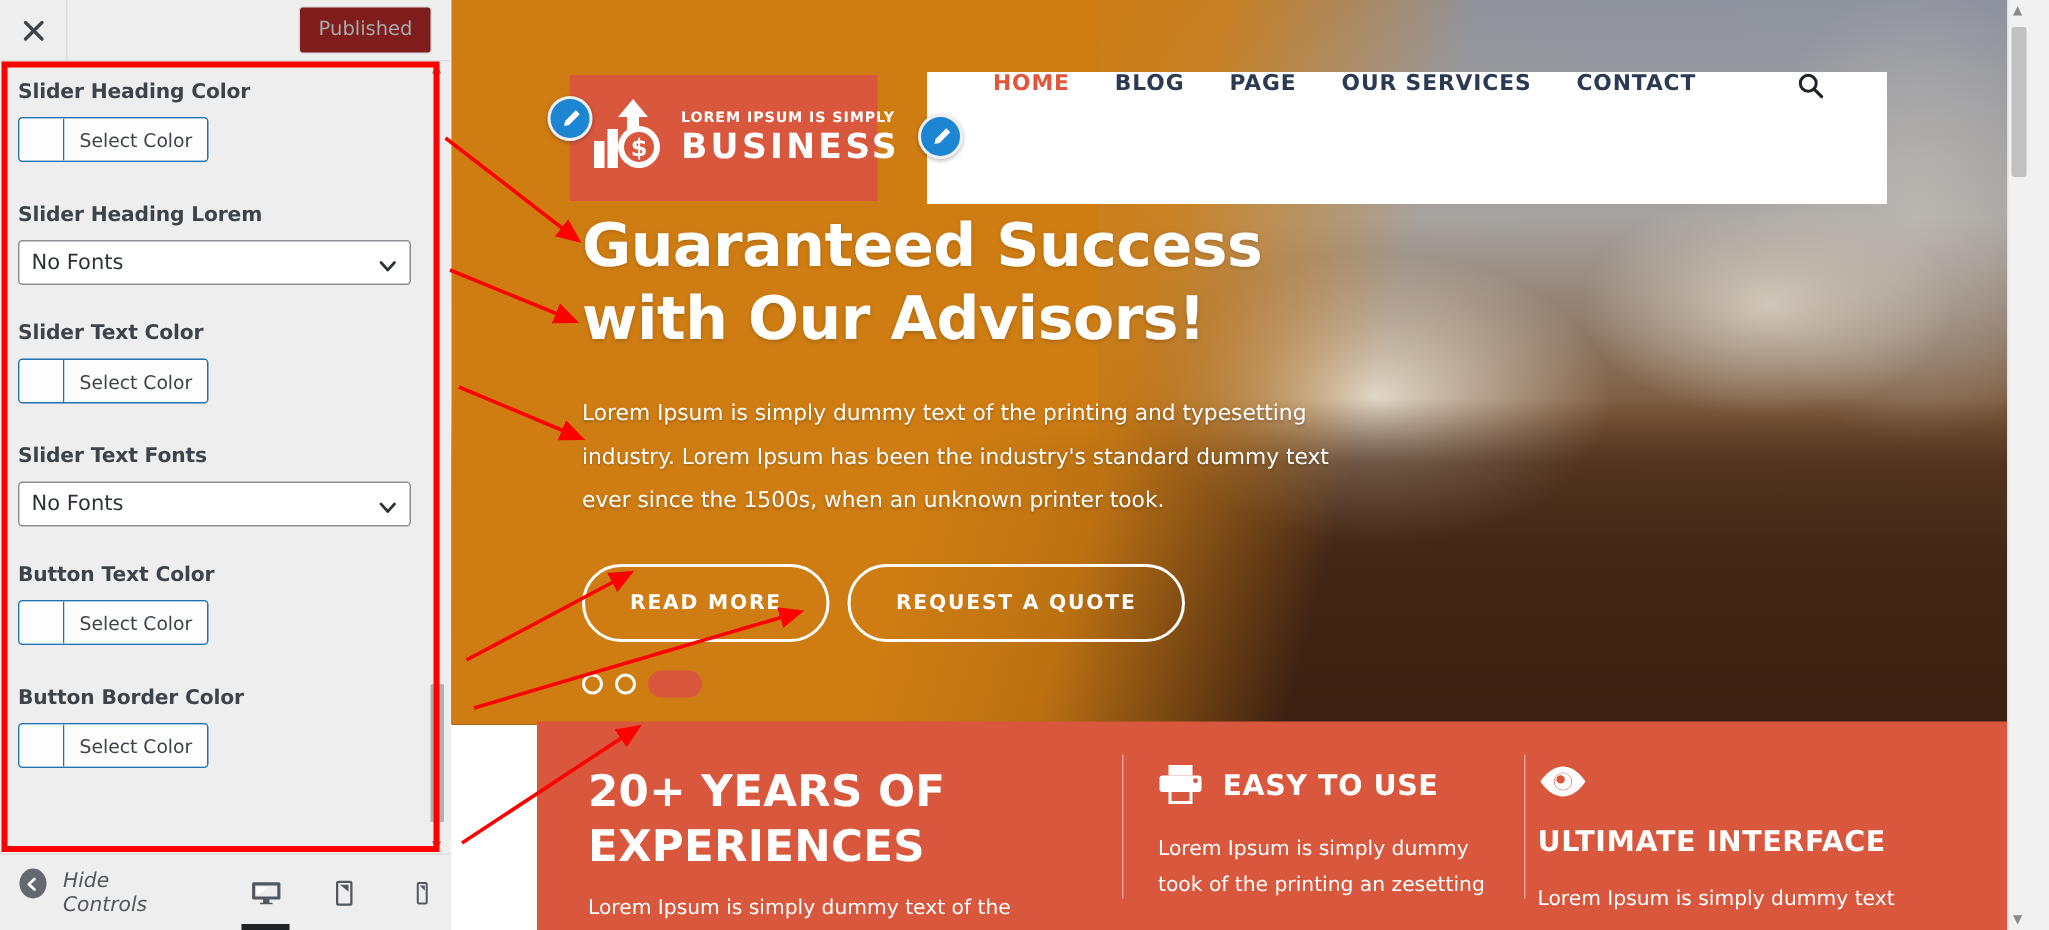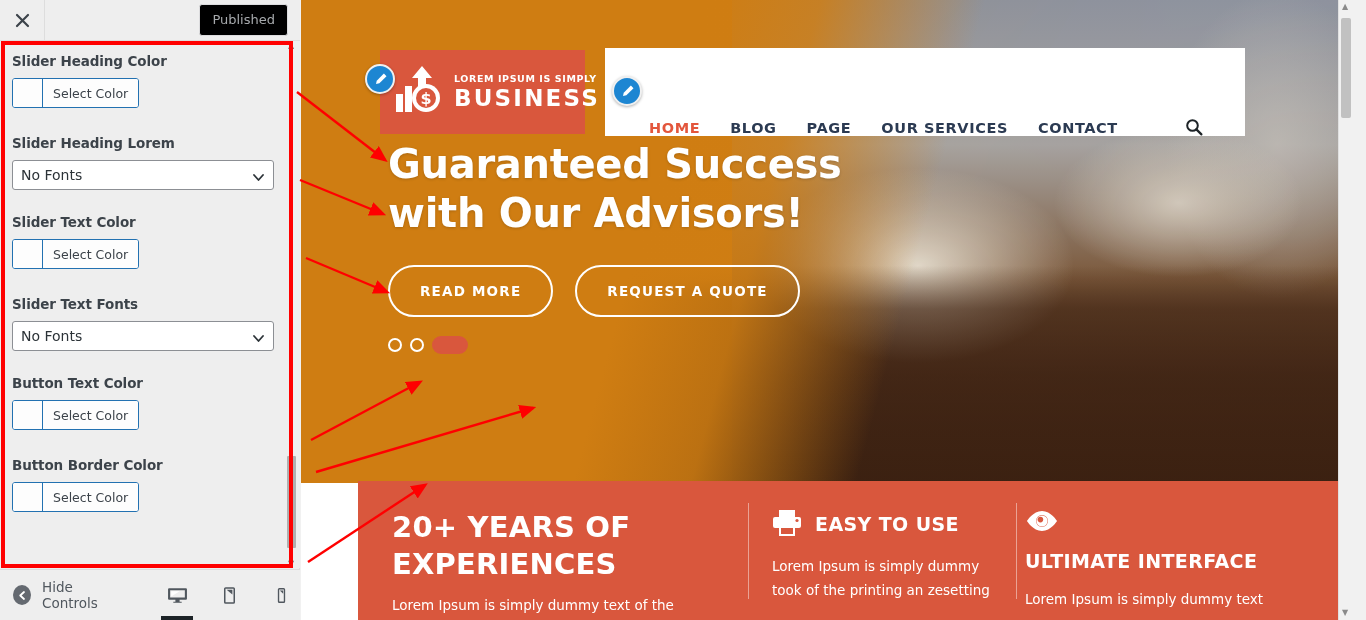--- a/index.html
+++ b/index.html
@@ -32,21 +32,21 @@
     background: #eeeeee;
     cursor: pointer;
   }
   .cz-close svg { display:block; }
   .cz-header-spacer { flex: 1; }
   .cz-published {
     margin-right: 12px;
     padding: 5px 12px;
     font-size: 13px;
     color: #a7aaad;
-    background: #000000;
+    background: #7f1d1d;
     border: 1px solid #dcdcde;
     border-radius: 3px;
     line-height: 1.6;
     cursor: default;
   }
 
   .cz-body {
     position: absolute; left: 0; top: 41px;
     width: 300px; height: 527px;
     background: #eeeeee;
@@ -126,22 +126,22 @@
 
   
   .cz-footer {
     position: absolute; left: 0; bottom: 0;
     width: 300px; height: 51px;
     background: #eeeeee;
     border-top: 1px solid #ddd;
     display: flex; align-items: center;
   }
   .hide-controls {
-    display: flex; align-items: center; gap: 11px;
-    margin-left: 13px; cursor: pointer;
+    display: flex; align-items: flex-start; gap: 11px;
+    margin-left: 13px; cursor: pointer; font-style: italic;
   }
   .hide-ctrl-circle {
     width: 20px; height: 20px; border-radius: 50%;
     background: #646970;
     display: flex; align-items: center; justify-content: center;
   }
   .hide-ctrl-label { font-size: 13.5px; color: #50575e; }
   .devices { display: flex; align-items: center; gap: 14px; margin-left: 34px; }
   .dev-btn {
     width: 38px; height: 50px;
@@ -193,24 +193,24 @@
     display: flex; align-items: center; gap: 8px;
     padding-left: 14px;
     z-index: 6;
   }
   .logo-mark { flex: 0 0 auto; }
   .logo-txt { color: #fff; line-height: 1; }
   .logo-top { font-size: 9.5px; letter-spacing: 0.6px; font-weight: bold; margin-bottom: 3px; }
   .logo-main { font-size: 23px; letter-spacing: 2.2px; font-weight: bold; }
 
   .navbar {
-    position: absolute; left: 304px; top: 48px;
+    position: absolute; left: 317px; top: 48px;
     width: 640px; height: 88px;
     background: #fff;
-    display: flex; align-items: flex-end;
+    display: flex; align-items: flex-start;
     z-index: 6;
   }
   .nav-links { display: flex; align-items: center; gap: 30px; margin-left: 44px; }
   .nav-link {
     font-size: 14.5px; font-weight: bold; letter-spacing: 0.6px;
     color: #2b3a52; cursor: pointer;
   }
   .nav-link.active { color: #e3563c; }
   .nav-search { margin-left: auto; margin-right: 42px; cursor: pointer; display:flex; }
 
@@ -231,21 +231,21 @@
     font-size: 40px; font-weight: bold; color: #fff;
     line-height: 1.22; letter-spacing: -0.3px;
     text-shadow: 0 1px 3px rgba(0,0,0,0.18);
   }
   .hero-p {
     margin-top: 24px;
     font-size: 14.5px; color: #fff; line-height: 2.0;
     max-width: 500px;
     text-shadow: 0 1px 2px rgba(0,0,0,0.25);
   }
-  .hero-btns { margin-top: 27px; display: flex; gap: 22px; }
+  .hero-btns { margin-top: 27px; display: flex; gap: 12px; }
   .hero-btn {
     border: 2px solid #fff; border-radius: 30px;
     color: #fff; font-size: 13.5px; font-weight: bold; letter-spacing: 1.2px;
     padding: 16px 30px; cursor: pointer; background: transparent;
     white-space: nowrap;
   }
   .dots { margin-top: 19px; display: flex; align-items: center; gap: 8px; }
   .dot { width: 14px; height: 14px; border-radius: 9px; border: 2px solid #fff; }
   .dot.wide { width: 36px; height: 18px; background: #d9573d; border-color: #d9573d; }
 
@@ -450,20 +450,21 @@
       </svg>
     </div>
     <div class="edit-pencil" id="pencil-nav">
       <svg width="15" height="15" viewBox="0 0 16 16" aria-hidden="true">
         <path fill="#ffffff" d="M11.6 1.6l2.8 2.8-7.6 7.6-3.6.8.8-3.6z"></path>
       </svg>
     </div>
 
     <div class="hero-content">
       <div class="hero-h1">Guaranteed Success with Our Advisors!</div>
+      <div class="hero-p">Lorem Ipsum is simply dummy text of the printing and typesetting industry. Lorem Ipsum has been the industry's standard dummy text ever since the 1500s, when an unknown printer took.</div>
       <div class="hero-btns">
         <span class="hero-btn">READ MORE</span>
         <span class="hero-btn">REQUEST A QUOTE</span>
       </div>
       <div class="dots">
         <span class="dot"></span>
         <span class="dot"></span>
         <span class="dot wide"></span>
       </div>
     </div>

